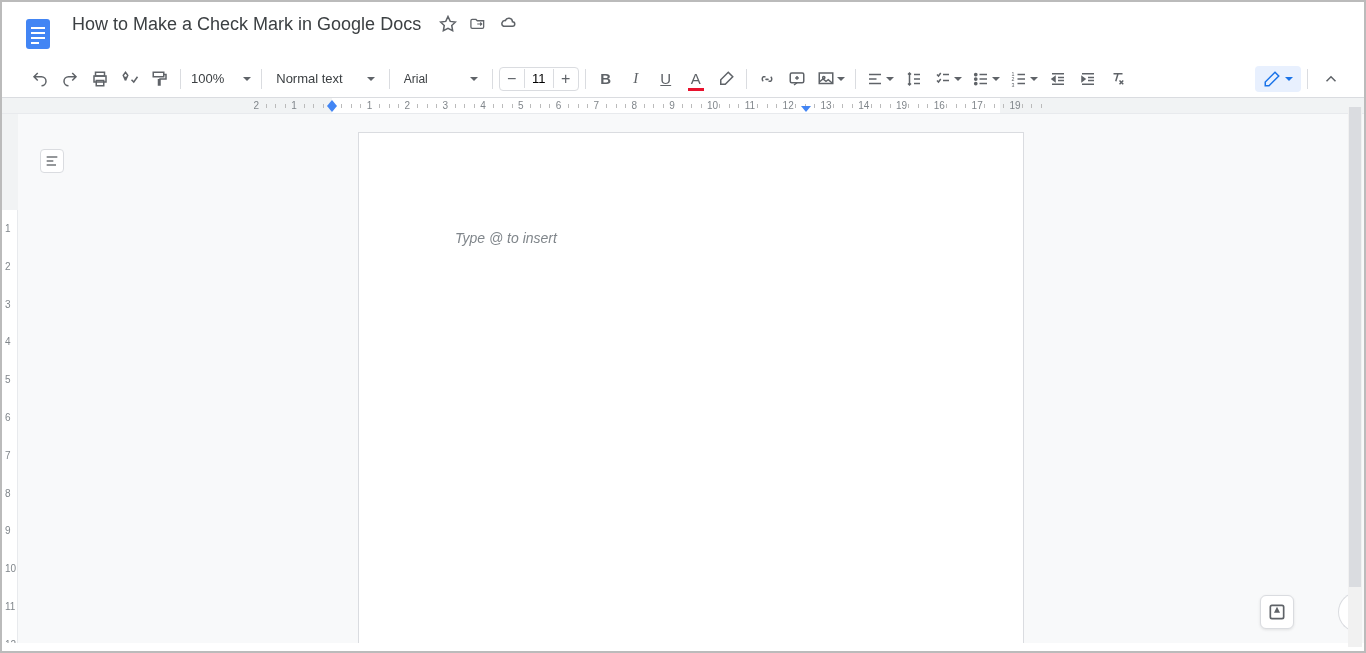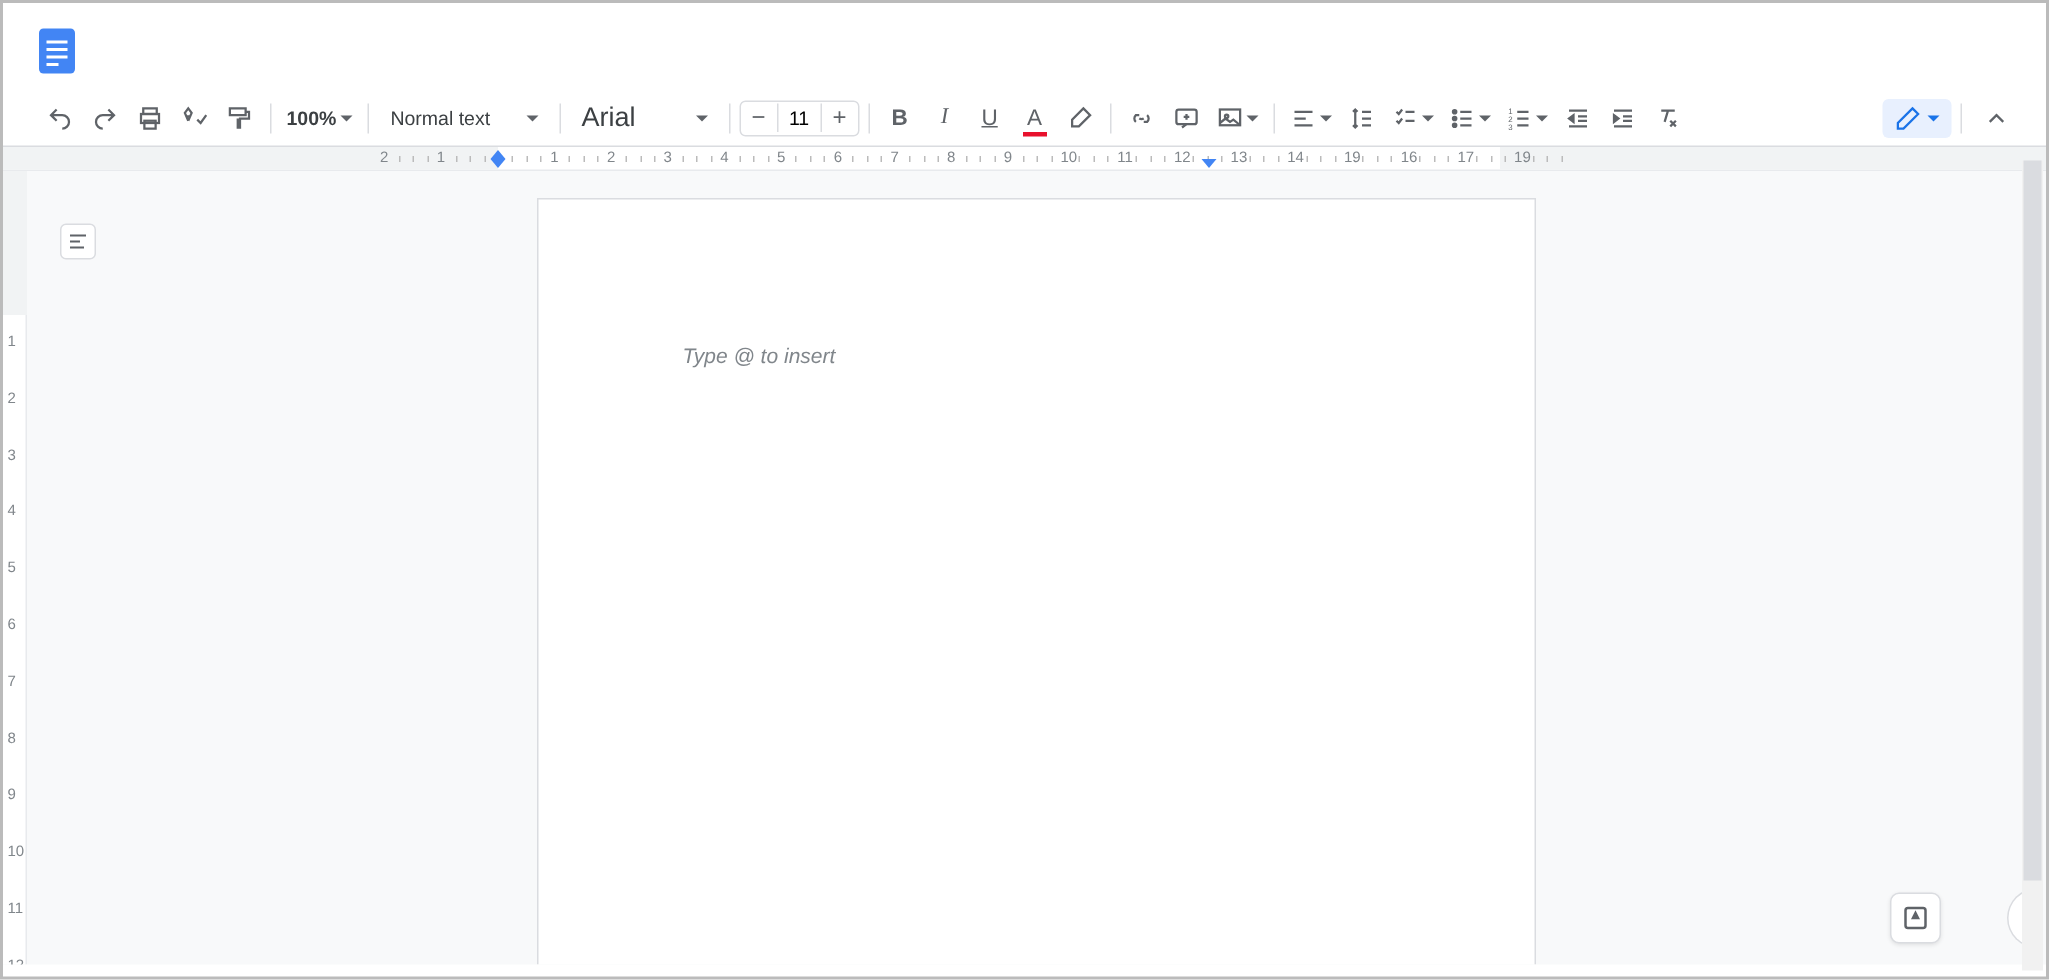--- a/index.html
+++ b/index.html
@@ -17,23 +17,23 @@
     .menu-item { padding: 4px 7px; font-size: 14px; color: #202124; cursor: pointer; border-radius: 4px; }
     .last-edit { color: #5f6368; font-size: 14px; text-decoration: underline; margin-left: 14px; cursor: pointer;}
     .header-right { display: flex; align-items: center; gap: 16px; padding-right: 12px; padding-top: 8px;}
     .comment-icon { color: #5f6368; cursor: pointer; }
     .share-btn { background: #1a73e8; color: #fff; padding: 9px 18px; border-radius: 4px; font-size: 14px; font-weight: 500; display: flex; align-items: center; gap: 8px; cursor: pointer; border: none; }
     .avatar { width: 32px; height: 32px; border-radius: 50%; background: linear-gradient(135deg, #ddd, #bbb); overflow: hidden; cursor: pointer; display:flex; align-items:center; justify-content:center;}
     
     .toolbar { display: flex; align-items: center; padding: 4px 24px; border-bottom: 1px solid #dadce0; gap: 2px; height: 38px; margin-top: 6px;}
     .toolbar-btn { width: 28px; height: 28px; display: flex; align-items: center; justify-content: center; cursor: pointer; border-radius: 4px; color: #5f6368; }
     .toolbar-sep { width: 1px; height: 20px; background: #dadce0; margin: 0 4px; }
-    .zoom { font-size: 13px; color: #3c4043; padding: 0 4px; display:flex; align-items:center; gap:3px; cursor:pointer;font-weight:bold;}
+    .zoom { font-size: 13px; color: #3c4043; padding: 0 4px; display:flex; align-items:center; gap:19px; cursor:pointer;}
     .style-select { font-size: 13px; color: #3c4043; padding: 4px 8px; display: flex; align-items: center; gap: 24px; cursor: pointer; min-width: 90px; justify-content:space-between;}
-    .font-select { font-size: 18px; color: #3c4043; padding: 4px 8px; display: flex; align-items: center; gap: 40px; cursor: pointer; min-width: 90px; justify-content:space-between;}
+    .font-select { font-size: 12px; color: #3c4043; padding: 4px 8px; display: flex; align-items: center; gap: 40px; cursor: pointer; min-width: 90px; justify-content:space-between;}
     .arrow-down { width: 0; height: 0; border-left: 4px solid transparent; border-right: 4px solid transparent; border-top: 4px solid #5f6368; }
     .font-size-ctrl { display: flex; align-items: center; border: 1px solid #dadce0; border-radius: 4px; height: 24px; }
     .font-size-btn { width: 24px; text-align: center; cursor: pointer; color: #5f6368; font-size: 16px; }
     .font-size-val { width: 30px; text-align: center; font-size: 13px; border-left: 1px solid #dadce0; border-right: 1px solid #dadce0; padding: 2px 0;}
     .text-color { position: relative; }
     .text-color-bar { position: absolute; bottom: 2px; left: 6px; right: 6px; height: 3px; background: #e8112d; }
     .editing-mode { display: flex; align-items: center; gap: 4px; padding: 4px 8px; background: #e8f0fe; border-radius: 4px; color: #1a73e8; cursor:pointer; margin-left:auto;}
     .expand-btn { margin-left: 8px; color:#5f6368; cursor:pointer;}
     
     .ruler { height: 16px; background: #fff; position: relative; border-bottom: 1px solid #e8eaed; overflow:hidden;}
@@ -68,20 +68,41 @@
   <div class="docs-icon">
     <svg viewBox="0 0 36 36">
         <rect x="6" y="3" width="24" height="30" rx="3" fill="#4285f4"></rect>
         <rect x="11" y="11" width="14" height="2" fill="#fff"></rect>
         <rect x="11" y="16" width="14" height="2" fill="#fff"></rect>
         <rect x="11" y="21" width="14" height="2" fill="#fff"></rect>
         <rect x="11" y="26" width="8" height="2" fill="#fff"></rect>
       </svg>
   </div>
   <div class="title-area">
+    <div class="title-row">
+      <span class="doc-title">How to Make a Check Mark in Google Docs</span>
+      <div class="title-icons">
+        <span class="ico">
+            <svg width="18" height="18" viewBox="0 0 24 24" fill="none" stroke="#5f6368" stroke-width="2">
+              <polygon points="12,2 15,8.5 22,9.3 17,14 18.2,21 12,17.8 5.8,21 7,14 2,9.3 9,8.5"></polygon>
+            </svg>
+          </span>
+        <span class="ico">
+            <svg width="18" height="18" viewBox="0 0 24 24" fill="none" stroke="#5f6368" stroke-width="2">
+              <path d="M3 6h6l2 2h10v10a2 2 0 0 1-2 2H3a2 2 0 0 1-2-2V8a2 2 0 0 1 2-2z" transform="scale(0.85) translate(2,1)"></path>
+              <path d="M11 12h6m-2-2 2 2-2 2" stroke-width="1.5"></path>
+            </svg>
+          </span>
+        <span class="ico">
+            <svg width="18" height="18" viewBox="0 0 24 24" fill="none" stroke="#5f6368" stroke-width="2">
+              <path d="M18 15a3 3 0 0 0 0-6 5 5 0 0 0-9.6-1.5A4 4 0 0 0 6 15h12z"></path>
+            </svg>
+          </span>
+      </div>
+    </div>
   </div>
 </div>
 
 <div class="toolbar">
   <div class="toolbar-btn">
       <svg width="18" height="18" viewBox="0 0 24 24" fill="none" stroke="#5f6368" stroke-width="2">
         <path d="M9 14L4 9l5-5M4 9h10a6 6 0 0 1 0 12"></path>
       </svg>
     </div>
   <div class="toolbar-btn">

